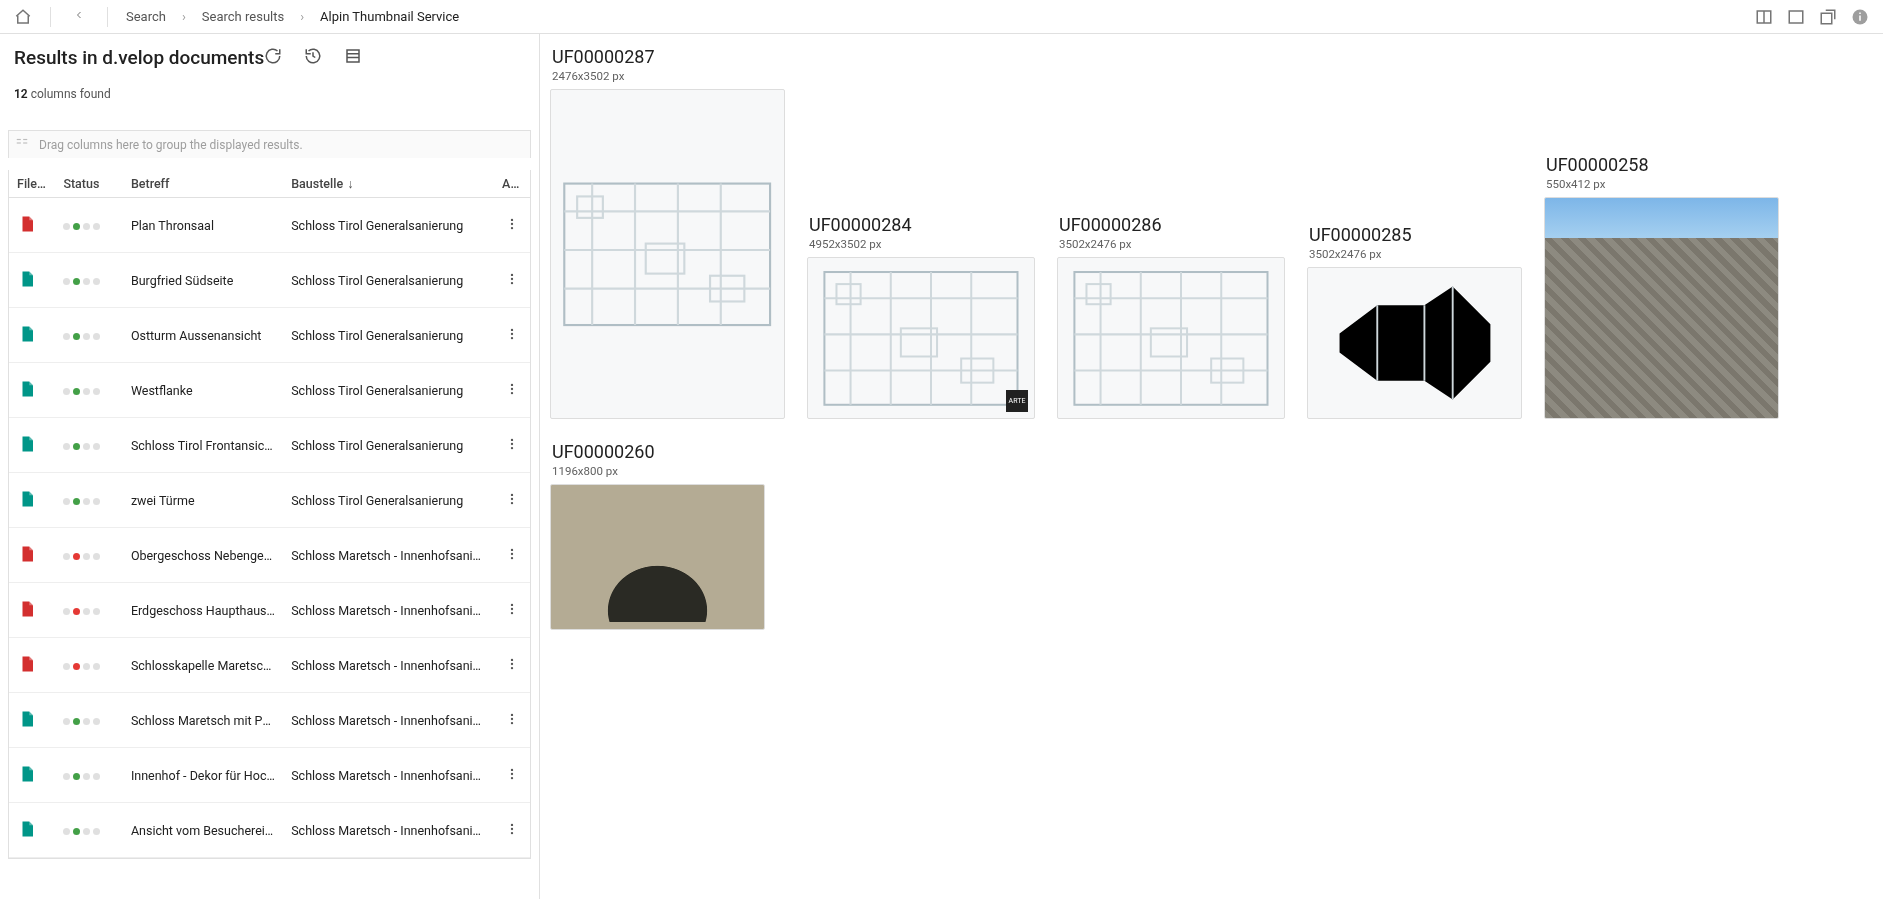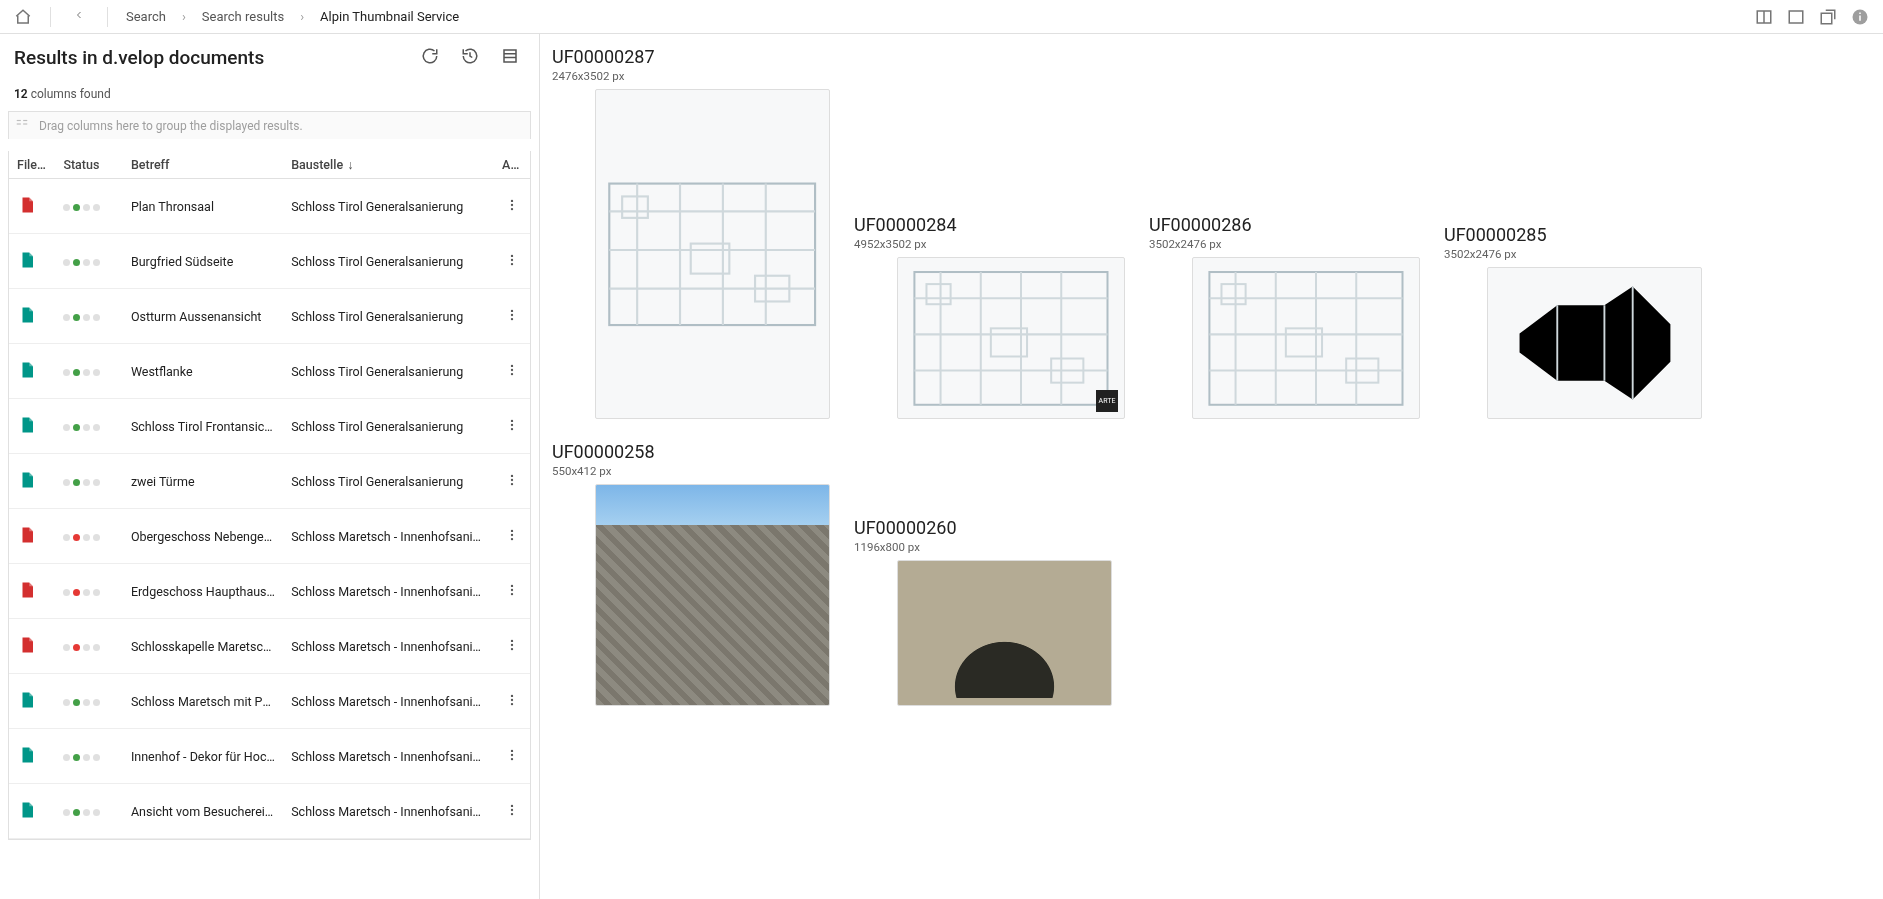--- a/index.html
+++ b/index.html
@@ -14,28 +14,28 @@
   .topbar-right { display:flex; align-items:center; gap:14px; }
   .tb-icon { color:#757575; cursor:pointer; }
   .tb-icon svg { display:block; }
   .divider-v { width:1px; height:20px; background:#e0e0e0; margin:0 6px; }
   
   .main { display:flex; position:absolute; top:34px; bottom:0; left:0; right:0; }
   .left { width:540px; border-right:1px solid #e0e0e0; display:flex; flex-direction:column; }
   .right { flex:1; overflow:auto; padding:12px 10px 20px 10px; }
   
   .lh { padding:12px 14px 0 14px; }
-  .lh-row1 { display:flex; align-items:center; justify-content:space-between; }
+  .lh-row1 { display:flex; align-items:center; }
   .lh-title { font-size:19px; font-weight:500; color:#212121; }
   .lh-actions { display:flex; gap:22px; padding-right:6px; }
   .lh-actions .ab { color:#555; cursor:pointer; }
   .lh-count { font-size:12px; color:#555; margin-top:18px; margin-bottom:8px; }
   .lh-count b { color:#212121; font-weight:600; }
   
-  .group-hint { margin:2px 8px 0 8px; border:1px solid #e0e0e0; border-bottom:none; background:#fafafa; height:28px; display:flex; align-items:center; gap:10px; padding:0 6px; color:#9e9e9e; font-size:12px; }
+  .group-hint { margin:21px 8px 0 8px; border:1px solid #e0e0e0; border-bottom:none; background:#fafafa; height:28px; display:flex; align-items:center; gap:10px; padding:0 6px; color:#9e9e9e; font-size:12px; }
   .group-hint .gh-icon { color:#bdbdbd; }
   
   .tbl-wrap { margin:12px 8px; border:1px solid #e0e0e0; border-top:none; }
   table { border-collapse:collapse; width:100%; table-layout:fixed; font-size:12.5px; }
   thead th { text-align:left; font-weight:500; color:#444; padding:6px 8px; border-bottom:1px solid #e0e0e0; background:#fff; white-space:nowrap; overflow:hidden; text-overflow:ellipsis; }
   thead th .sort-arrow { margin-left:4px; color:#555; }
   tbody td { padding:16px 8px; border-bottom:1px solid #eee; white-space:nowrap; overflow:hidden; text-overflow:ellipsis; vertical-align:middle; height:25px; }
   .col-file   { width:44px; }
   .col-status { width:64px; }
   .col-betreff{ width:152px; }
@@ -48,21 +48,21 @@
   .status-dots { display:inline-flex; gap:3px; align-items:center; }
   .dot { width:7px; height:7px; border-radius:50%; background:#e0e0e0; }
   .dot.red   { background:#e53935; }
   .dot.green { background:#43a047; }
   .row-menu { color:#555; cursor:pointer; }
   
   .cards { display:flex; flex-wrap:wrap; align-items:flex-end; gap:22px; }
   .card { display:flex; flex-direction:column; }
   .card-title { font-size:18px; color:#212121; margin:0 0 2px 2px; }
   .card-dim { font-size:11.5px; color:#616161; margin:0 0 6px 2px; }
-  .thumb { border:1px solid #ddd; border-radius:2px; display:flex; align-items:center; justify-content:center; overflow:hidden;margin-left:45px; }
+  .thumb { border:1px solid #ddd; border-radius:2px; display:flex; align-items:center; justify-content:center; overflow:hidden; }
   .thumb.plan { background:#f7f8f9; }
   .plan-svg { width:92%; height:88%; }
   .plan-svg rect, .plan-svg line { stroke:#b0bec5; fill:none; stroke-width:1; }
   .plan-svg .thin { stroke:#cfd8dc; }
   .plan-badge { position:absolute; right:6px; bottom:6px; width:22px; height:22px; background:#212121; color:#fff; font-size:7px; display:flex; align-items:center; justify-content:center; }
   .thumb.photo { position:relative; }
   .photo-fill { position:absolute; inset:0; }
   .sky    { background:linear-gradient(#7db6e8,#bfe0f5); }
   .stone  { background:repeating-linear-gradient(45deg,#8d8a80 0 6px,#7b776d 6px 12px); }
   .land   { background:linear-gradient(#d6dfc7 0%, #9cb07d 60%); }

